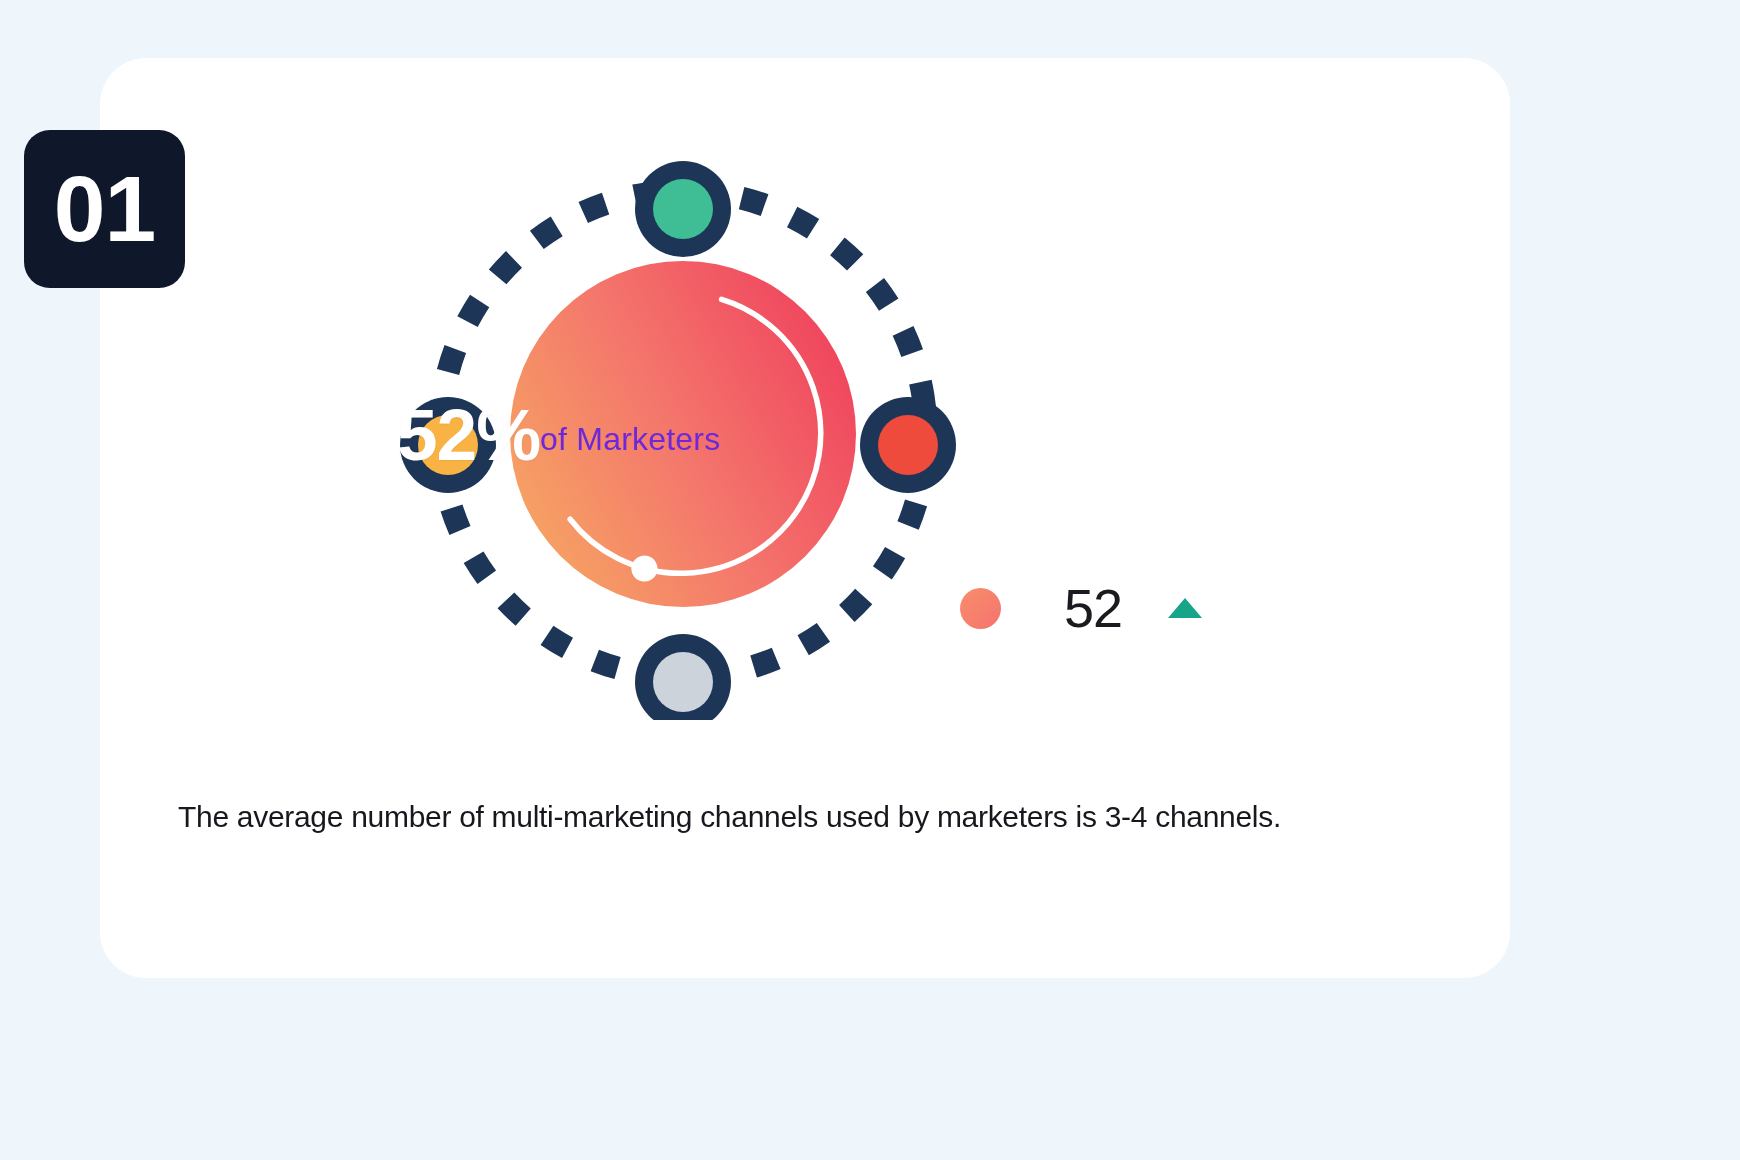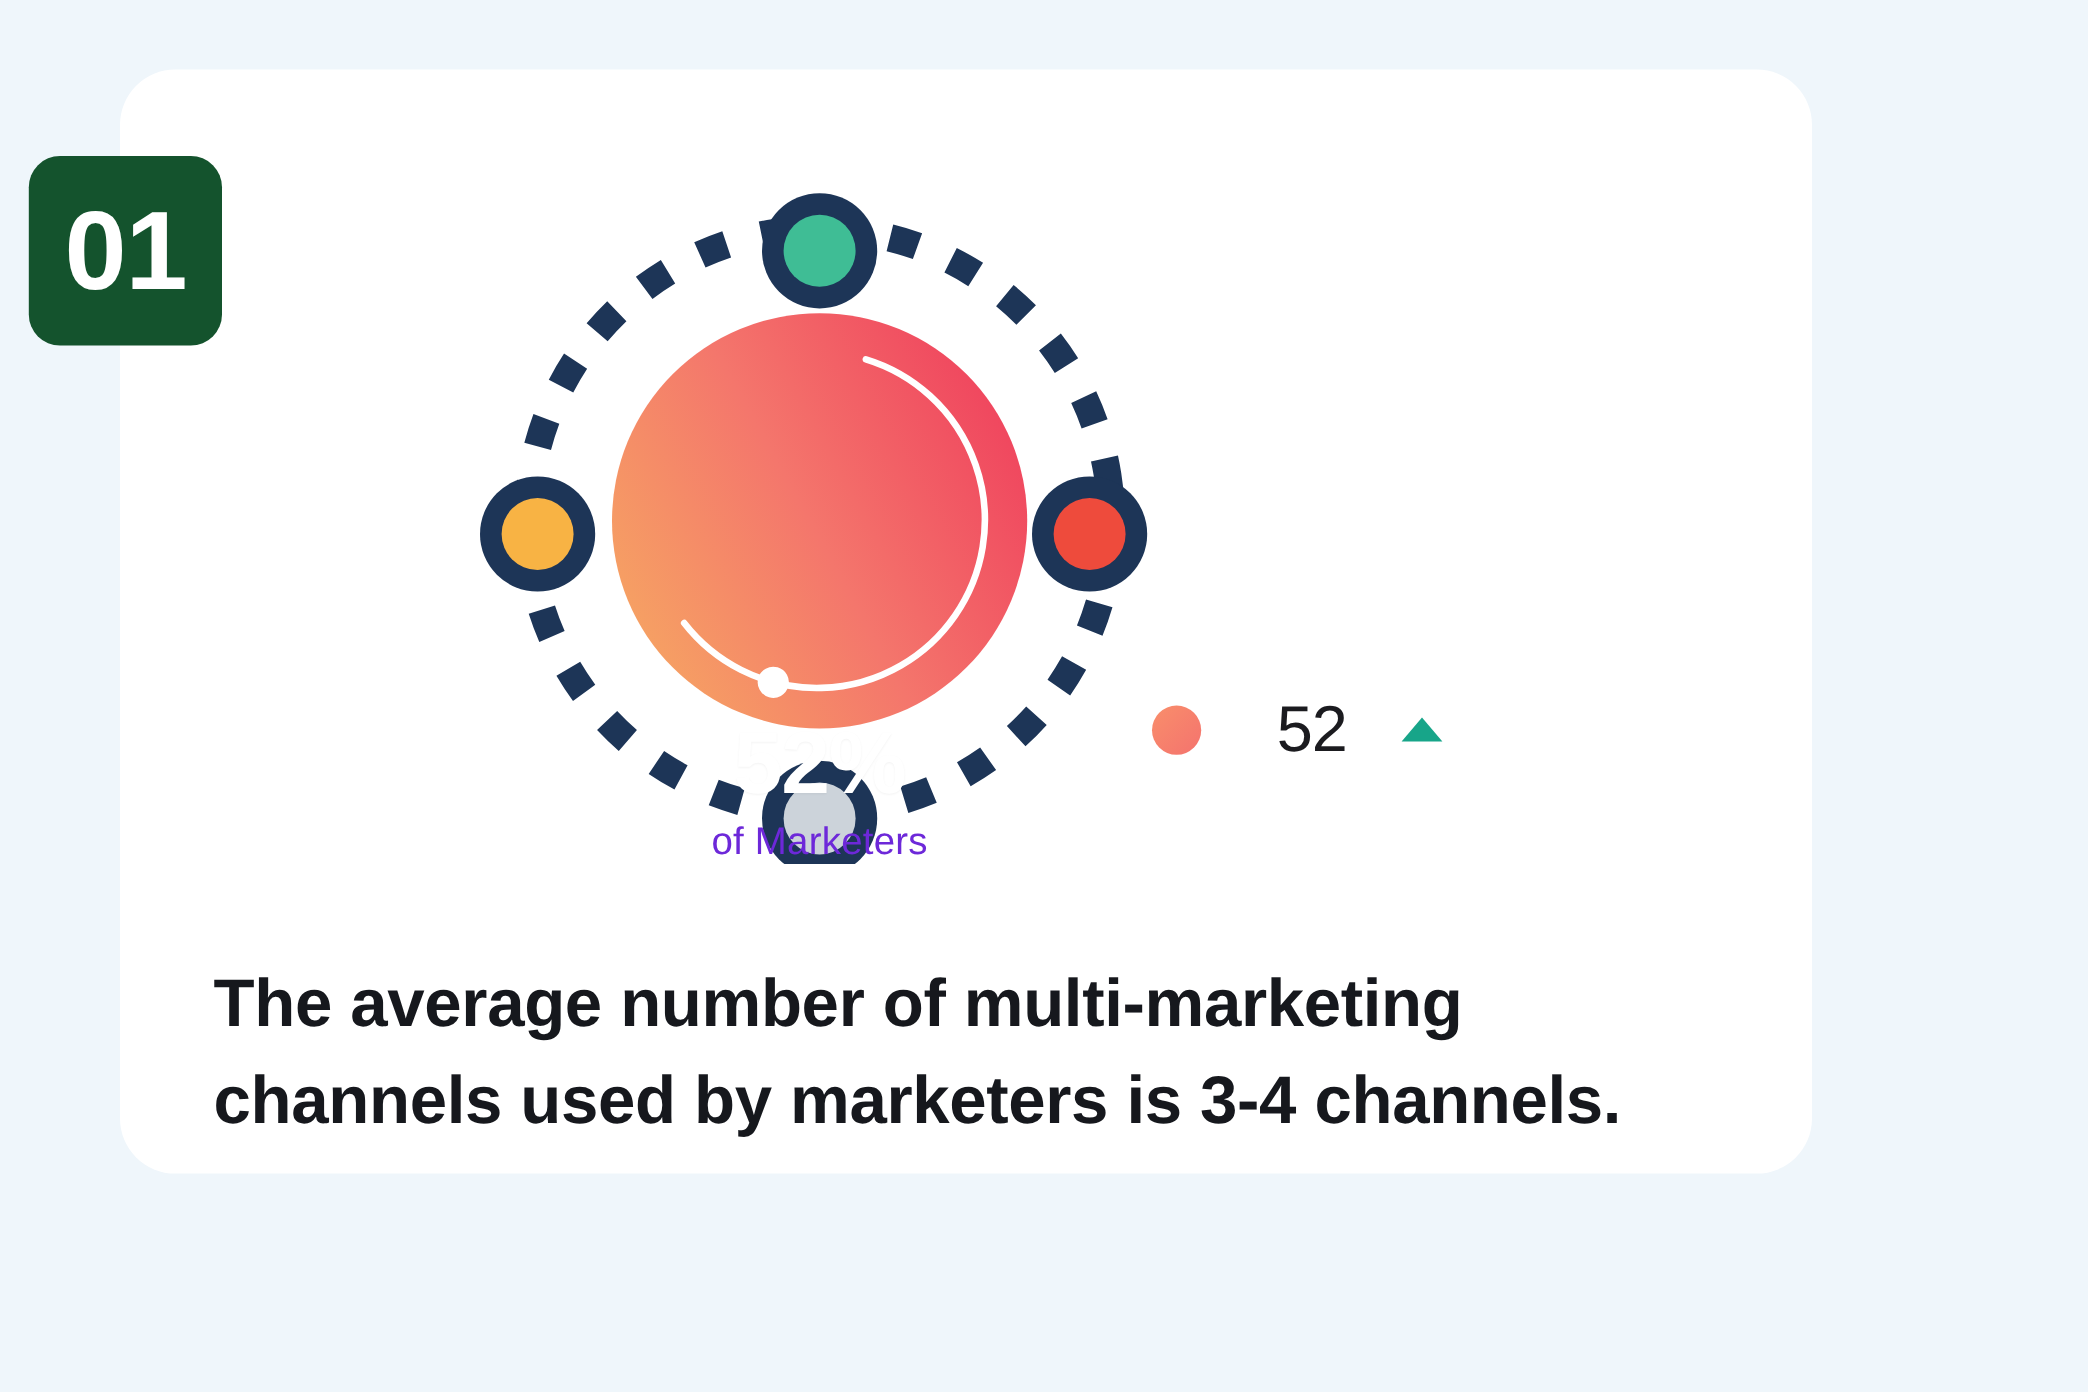--- a/index.html
+++ b/index.html
@@ -26,21 +26,21 @@
     background: #ffffff;
     border-radius: 46px;
   }
   
   #badge {
     position: absolute;
     left: 24px;
     top: 130px;
     width: 161px;
     height: 158px;
-    background: #14532d;
+    background: #0f172a;
     border-radius: 26px;
     display: flex;
     align-items: center;
     justify-content: center;
     z-index: 5;
   }
   #badge .num {
     color: #ffffff;
     font-size: 93px;
     font-weight: bold;
@@ -59,23 +59,23 @@
   #graphic svg { display: block; width: 572px; height: 572px; }
 
   
   #centerText {
     position: absolute;
     left: 397px;
     top: 148px;
     width: 572px;
     height: 572px;
     display: flex;
-    flex-direction: column;
+    flex-direction: row;
     align-items: center;
-    justify-content: flex-end;
+    justify-content: flex-start;
     pointer-events: none;
   }
   #centerText .pct {
     color: #ffffff;
     font-size: 73px;
     font-weight: bold;
     line-height: 1;
     letter-spacing: -1px;
     text-shadow: 0 1px 2px rgba(0,0,0,0.05);
   }
@@ -118,24 +118,24 @@
     border-right: 17px solid transparent;
     border-bottom: 20px solid #17a589;
     flex: none;
   }
   
   #caption {
     position: absolute;
     left: 178px;
     top: 795px;
     width: 1230px;
-    font-size: 56px;
+    font-size: 30px;
     line-height: 1.45;
     color: #16181d;
-    font-weight: bold;
+    font-weight: normal;
     letter-spacing: -0.3px;
   }
 </style>
 </head>
 <body>
 
 <div id="stage">
 
   <div id="card"></div>
 

